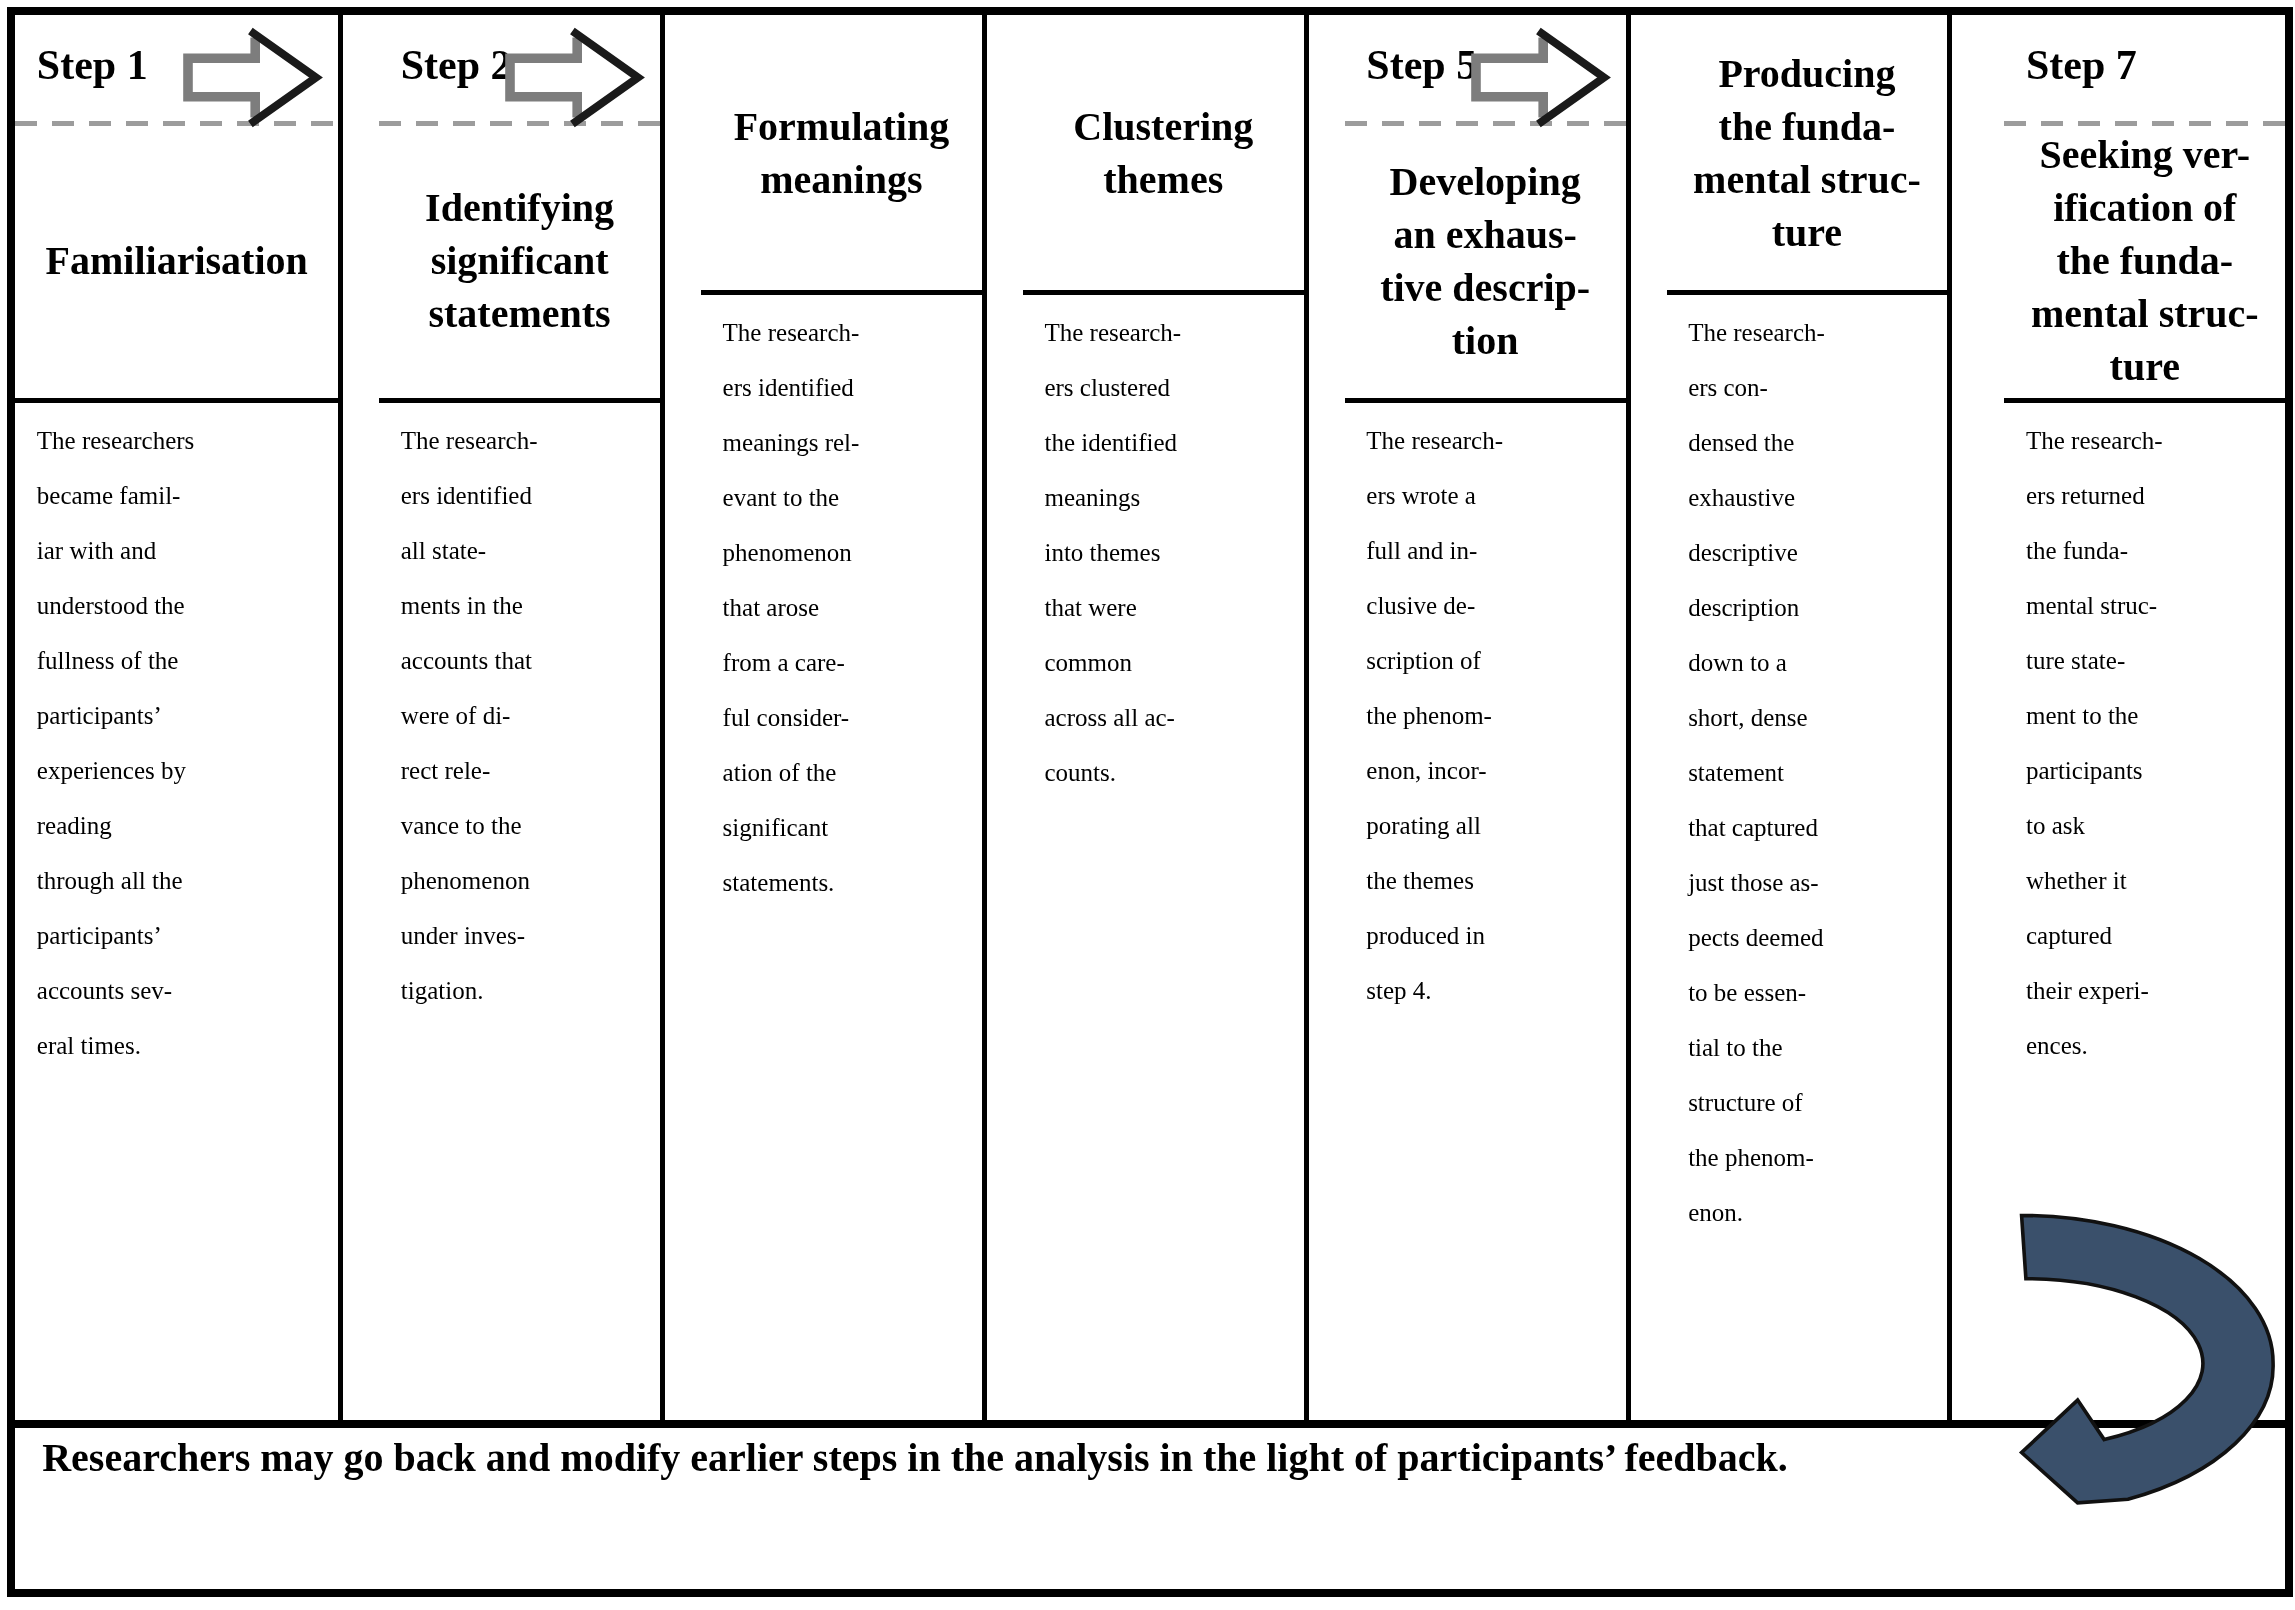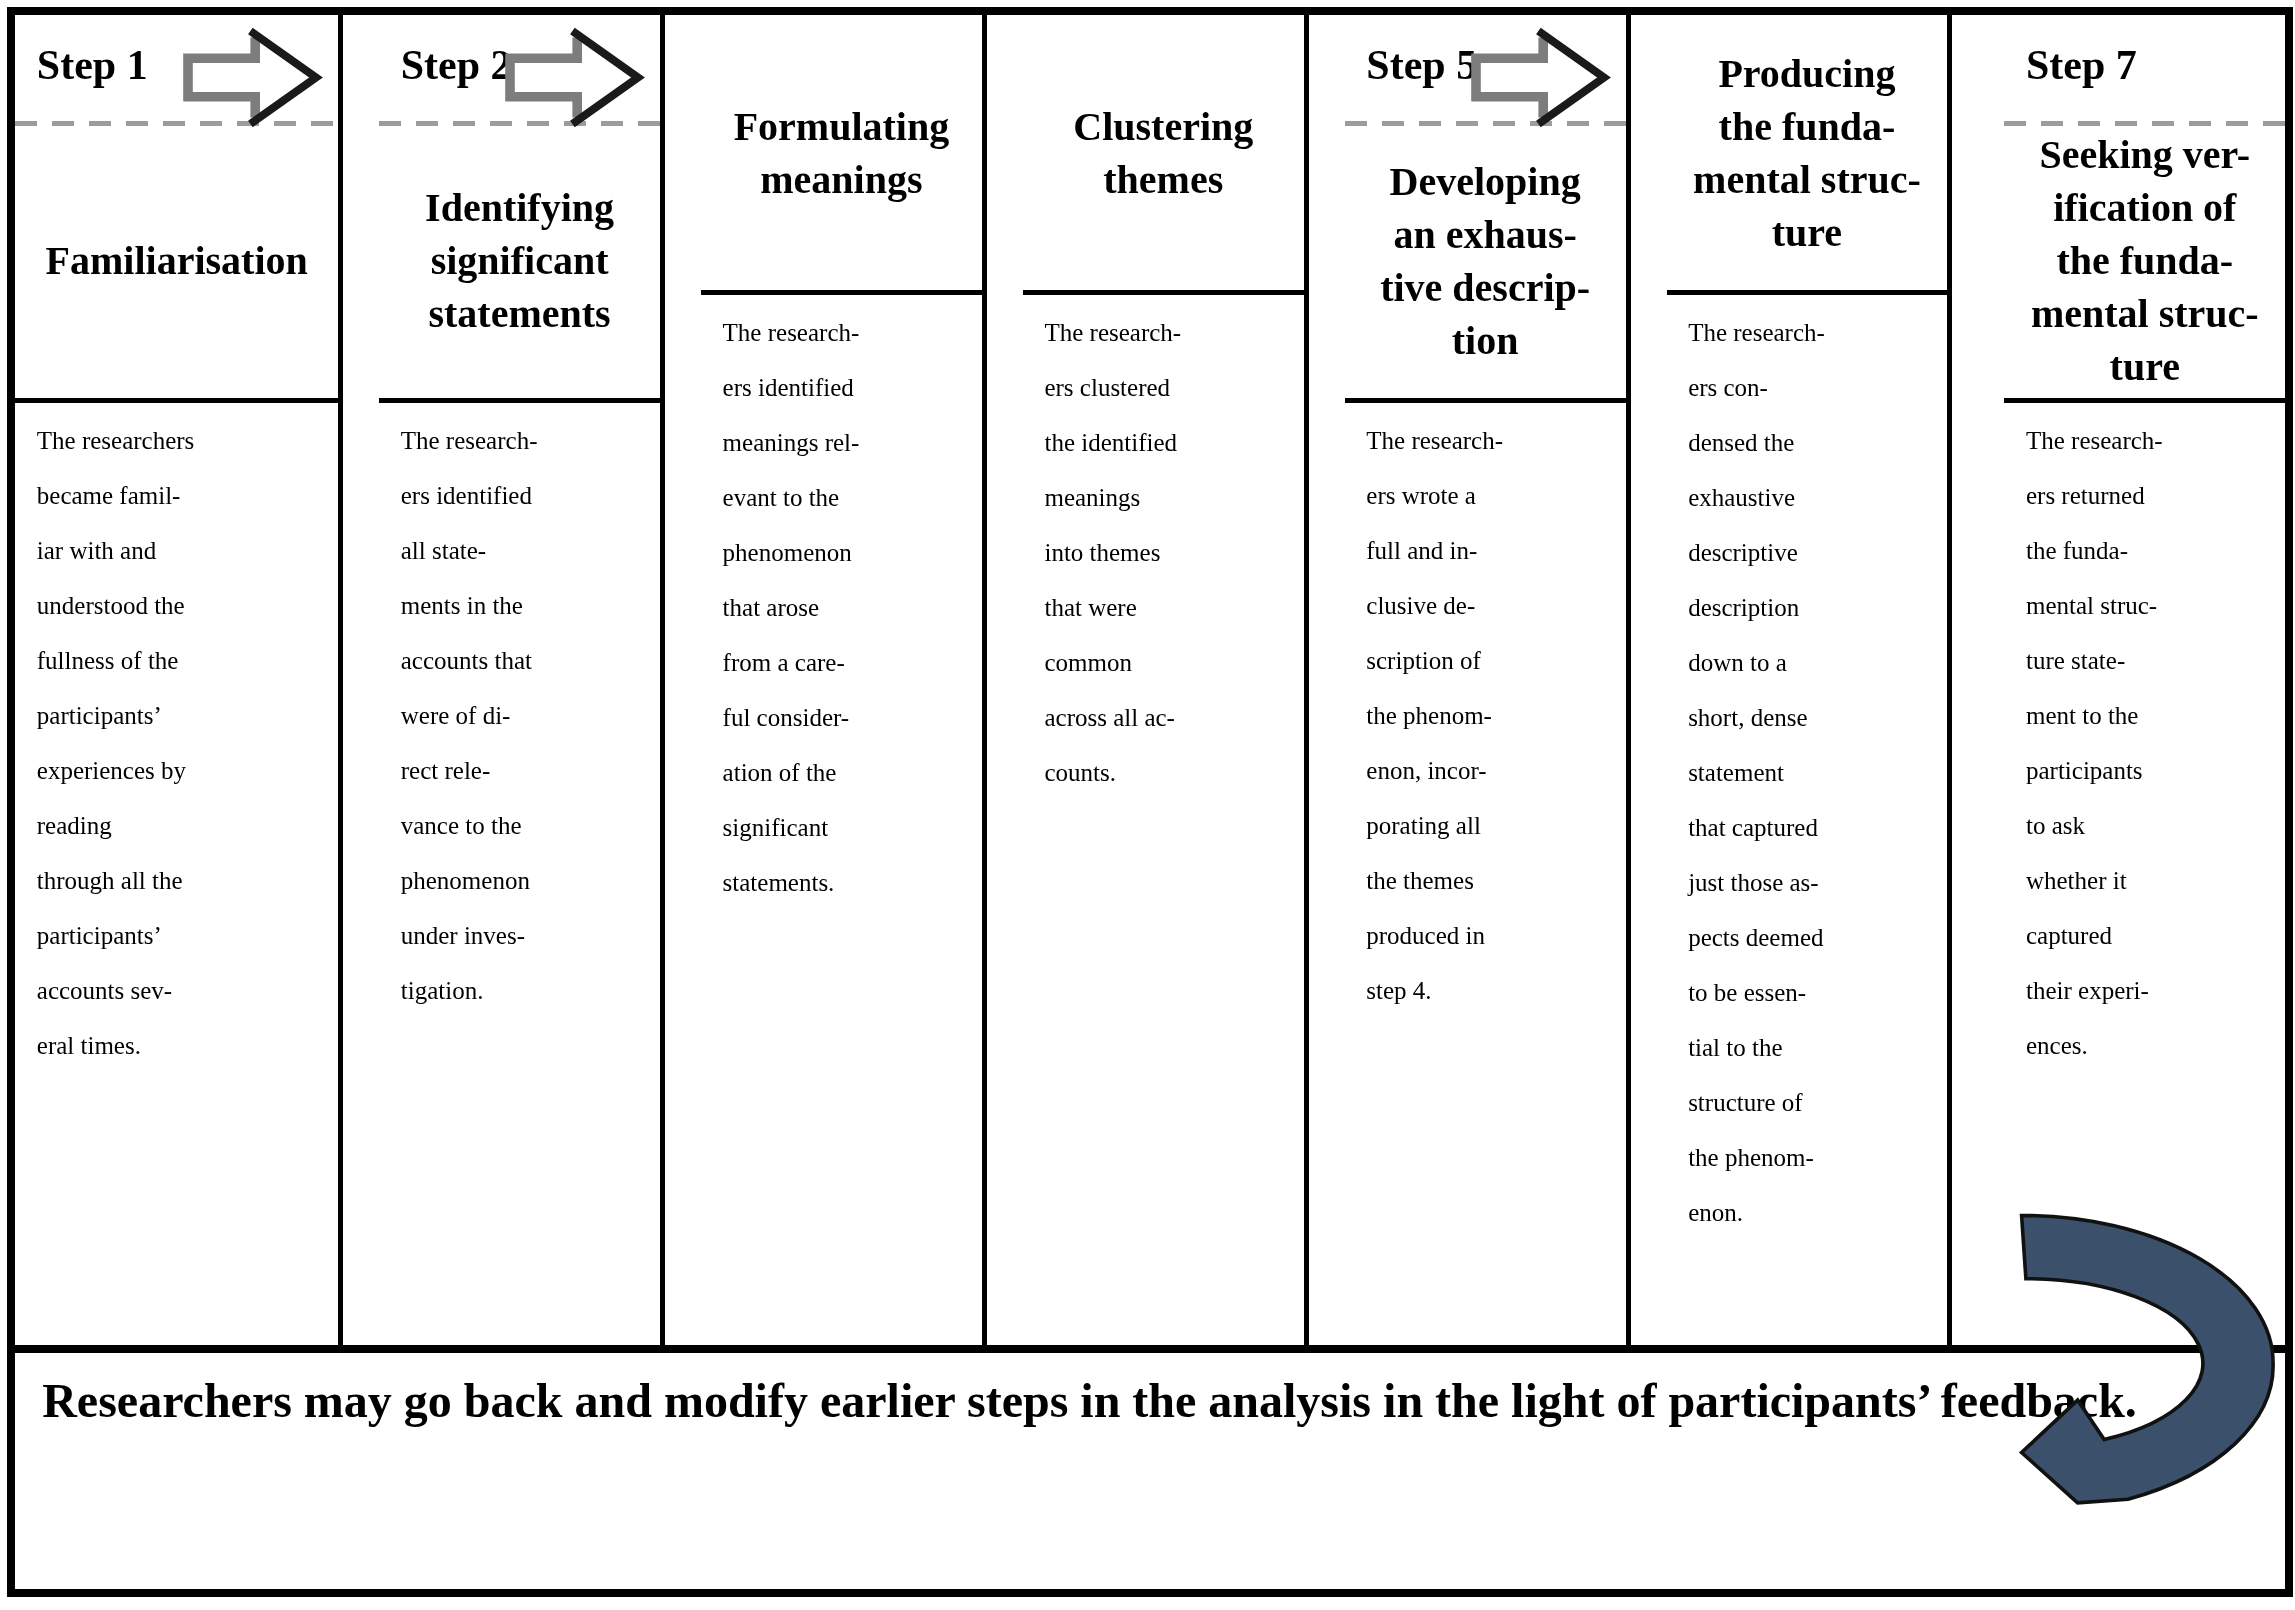--- a/index.html
+++ b/index.html
@@ -27,23 +27,23 @@
 
   .title { flex:none; height:280px; box-sizing:border-box;
            border-bottom:5.8px solid var(--border,#000);
            display:flex; align-items:center; justify-content:center;
            text-align:center; font-weight:bold; font-size:40px;
            line-height:53px; white-space:pre-line; padding:0 7.2px; }
 
   .desc { flex:1; padding:10px 14.4px 0 21.6px; font-size:25px;
           line-height:55px; white-space:pre-line; }
 
-  .footer { flex:none; height:244px; box-sizing:border-box;
+  .footer { flex:none; height:169px; box-sizing:border-box;
             border-top:8px solid var(--border,#000);
-            padding:20px 0 0 27px; font-weight:bold; font-size:48px; }
+            padding:6px 0 0 27px; font-weight:bold; font-size:40px; }
 
   .feedback-arrow { position:absolute; left:1898px; top:1172px;
                     width:388px; height:403px; z-index:5; }
 </style>
 </head>
 <body>
 
 <div class="frame">
   <div class="cols">
 

